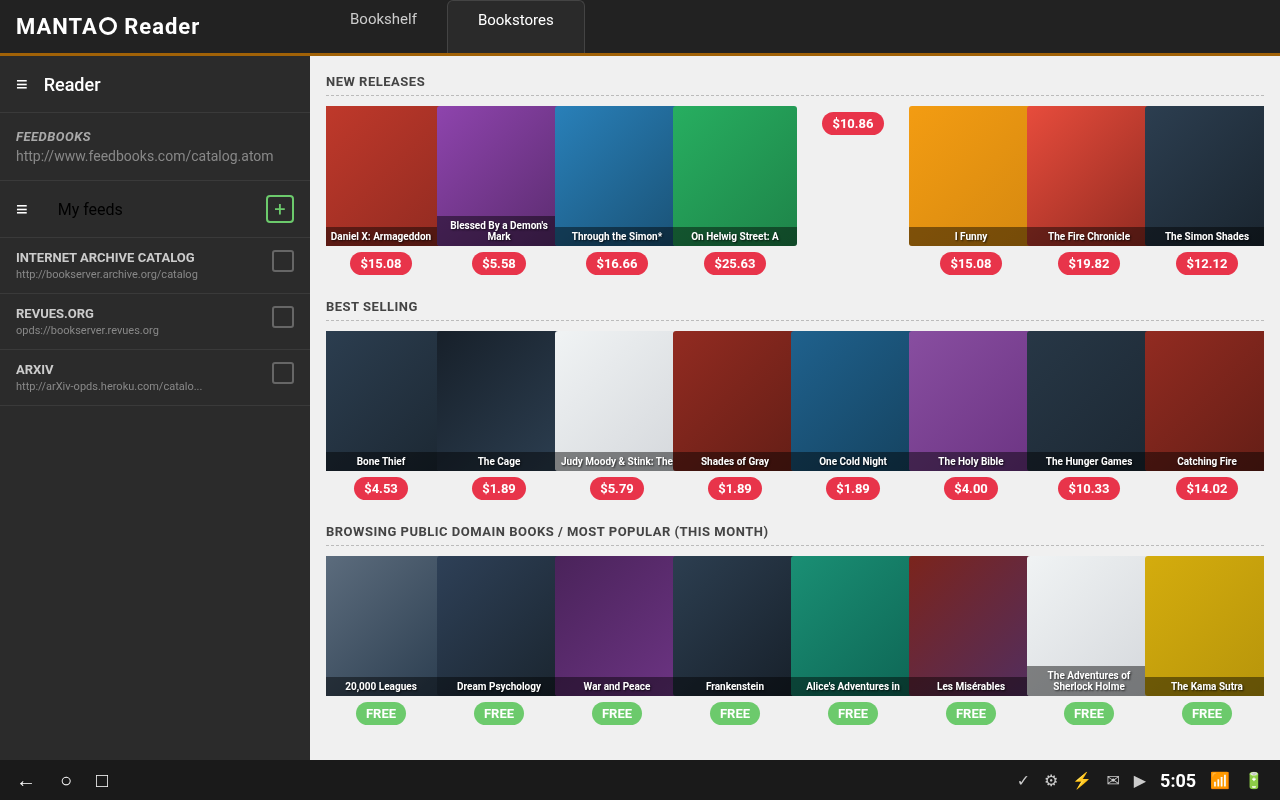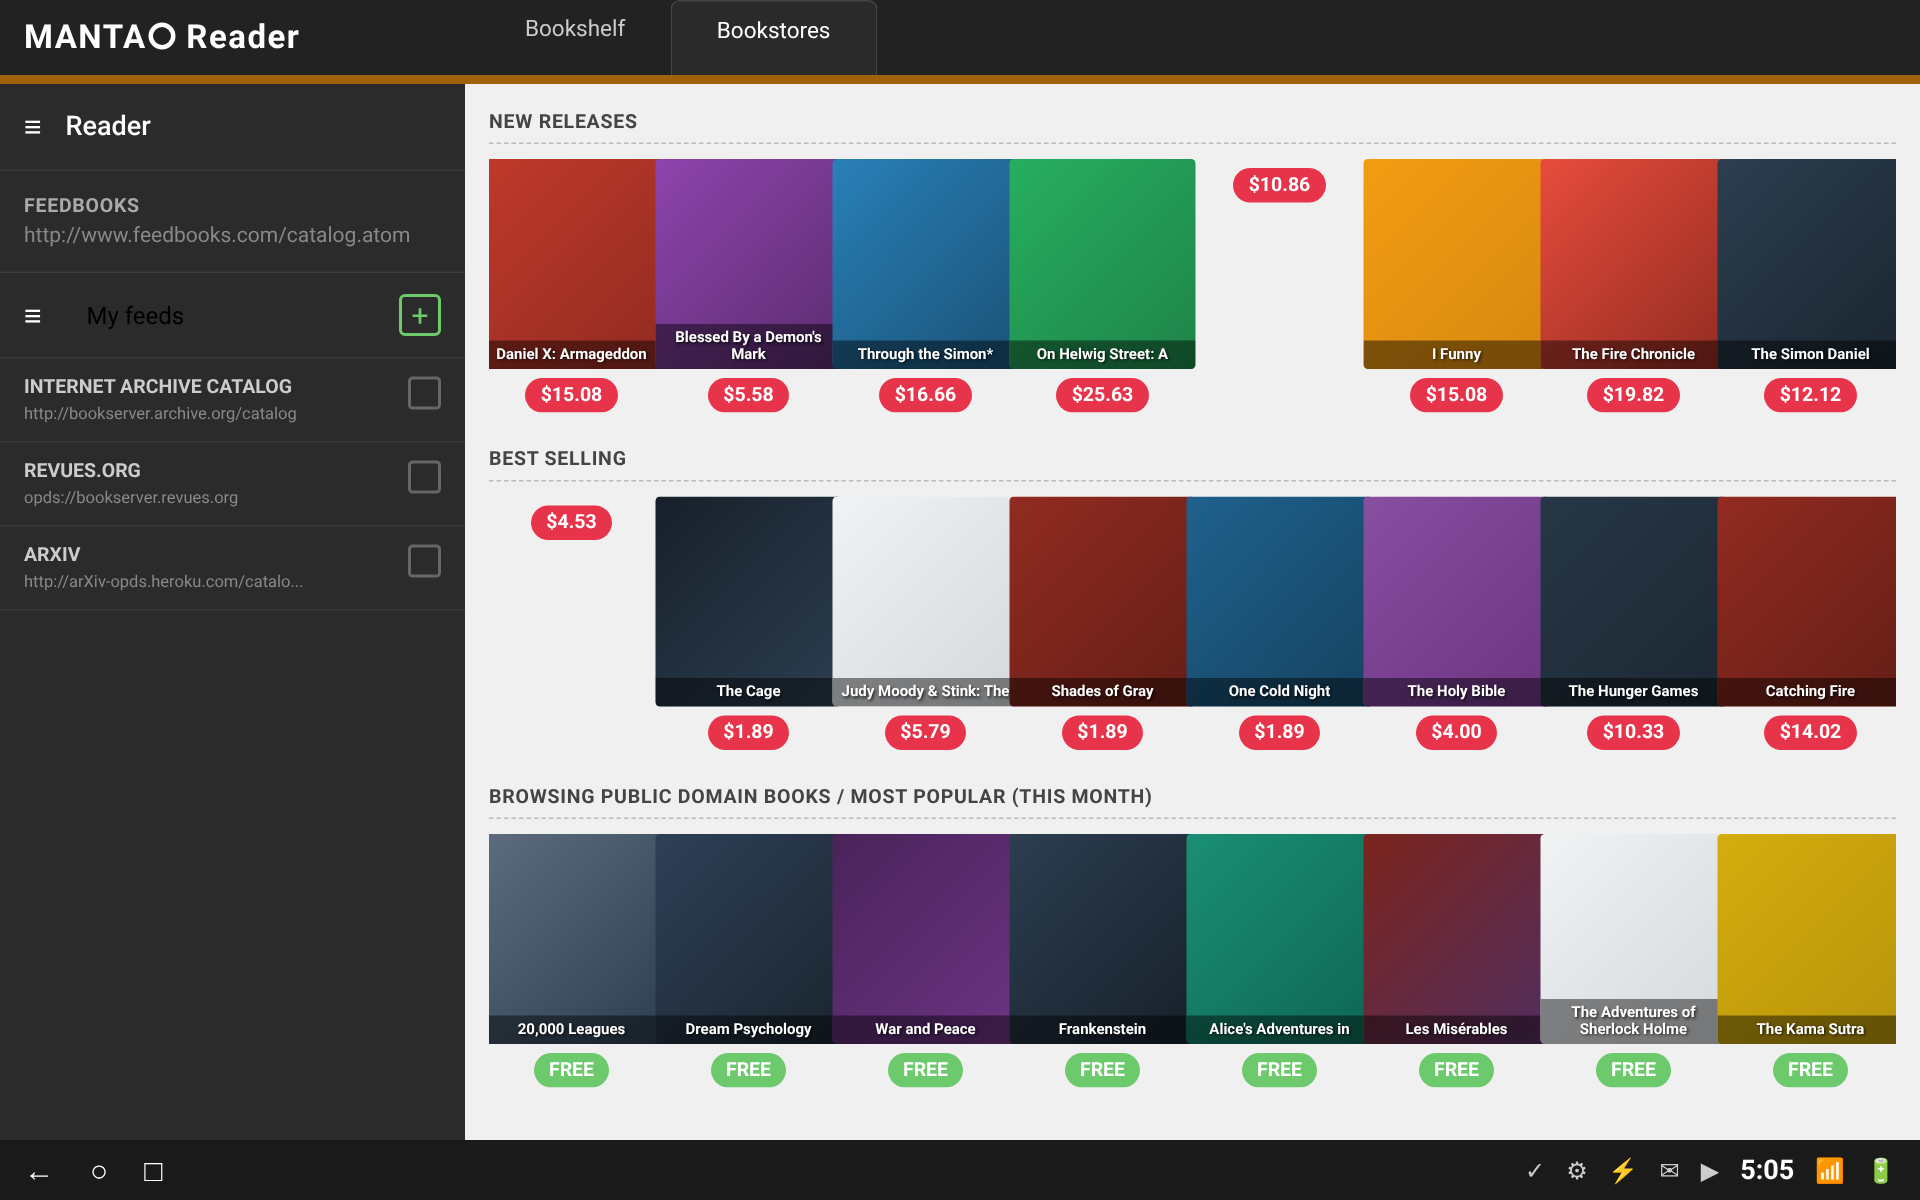--- a/index.html
+++ b/index.html
@@ -5,21 +5,21 @@
     * { box-sizing: border-box; margin: 0; padding: 0; }
     body { width: 1280px; height: 800px; background: #1a1a1a; font-family: 'Roboto', Arial, sans-serif; overflow: hidden; display: flex; flex-direction: column; }
 
     
     .top-bar {
       height: 56px;
       background: #222;
       display: flex;
       align-items: center;
       flex-shrink: 0;
-      border-bottom: 6px solid #a16207;
+      border-bottom: 3px solid #a16207;
     }
     .logo-area {
       width: 310px;
       display: flex;
       align-items: center;
       padding: 0 16px;
     }
     .logo-text {
       color: white;
       font-size: 22px;
@@ -92,20 +92,21 @@
     .sidebar-section {
       padding: 16px;
       border-bottom: 1px solid #3a3a3a;
     }
     .sidebar-section-title {
       color: #aaa;
       font-size: 13px;
       font-weight: bold;
       margin-bottom: 4px;
       letter-spacing: 0.5px;
+      font-style: italic;
     }
     .sidebar-section-url {
       color: #888;
       font-size: 14px;
     }
     .sidebar-feeds-header {
       display: flex;
       align-items: center;
       justify-content: space-between;
       padding: 14px 16px;
@@ -395,31 +396,34 @@
             <div class="book-price">$15.08</div>
           </div>
           <div class="book-item">
             <div class="book-cover bc-firechronicle">
               <div class="book-title-overlay">The Fire Chronicle</div>
             </div>
             <div class="book-price">$19.82</div>
           </div>
           <div class="book-item">
             <div class="book-cover bc-simonkeswick">
-              <div class="book-title-overlay">The Simon Daniel</div>
+              <div class="book-title-overlay">The Simon Shades</div>
             </div>
             <div class="book-price">$12.12</div>
           </div>
         </div>
     </div>
 
     <div class="section-wrapper">
       <div class="section-title">BEST SELLING</div>
       <div class="books-row" id="best-selling-row">
           <div class="book-item">
+            <div class="book-cover bc-bonethief">
+              <div class="book-title-overlay">Bone Thief</div>
+            </div>
             <div class="book-price">$4.53</div>
           </div>
           <div class="book-item">
             <div class="book-cover bc-cage">
               <div class="book-title-overlay">The Cage</div>
             </div>
             <div class="book-price">$1.89</div>
           </div>
           <div class="book-item">
             <div class="book-cover bc-holly">

